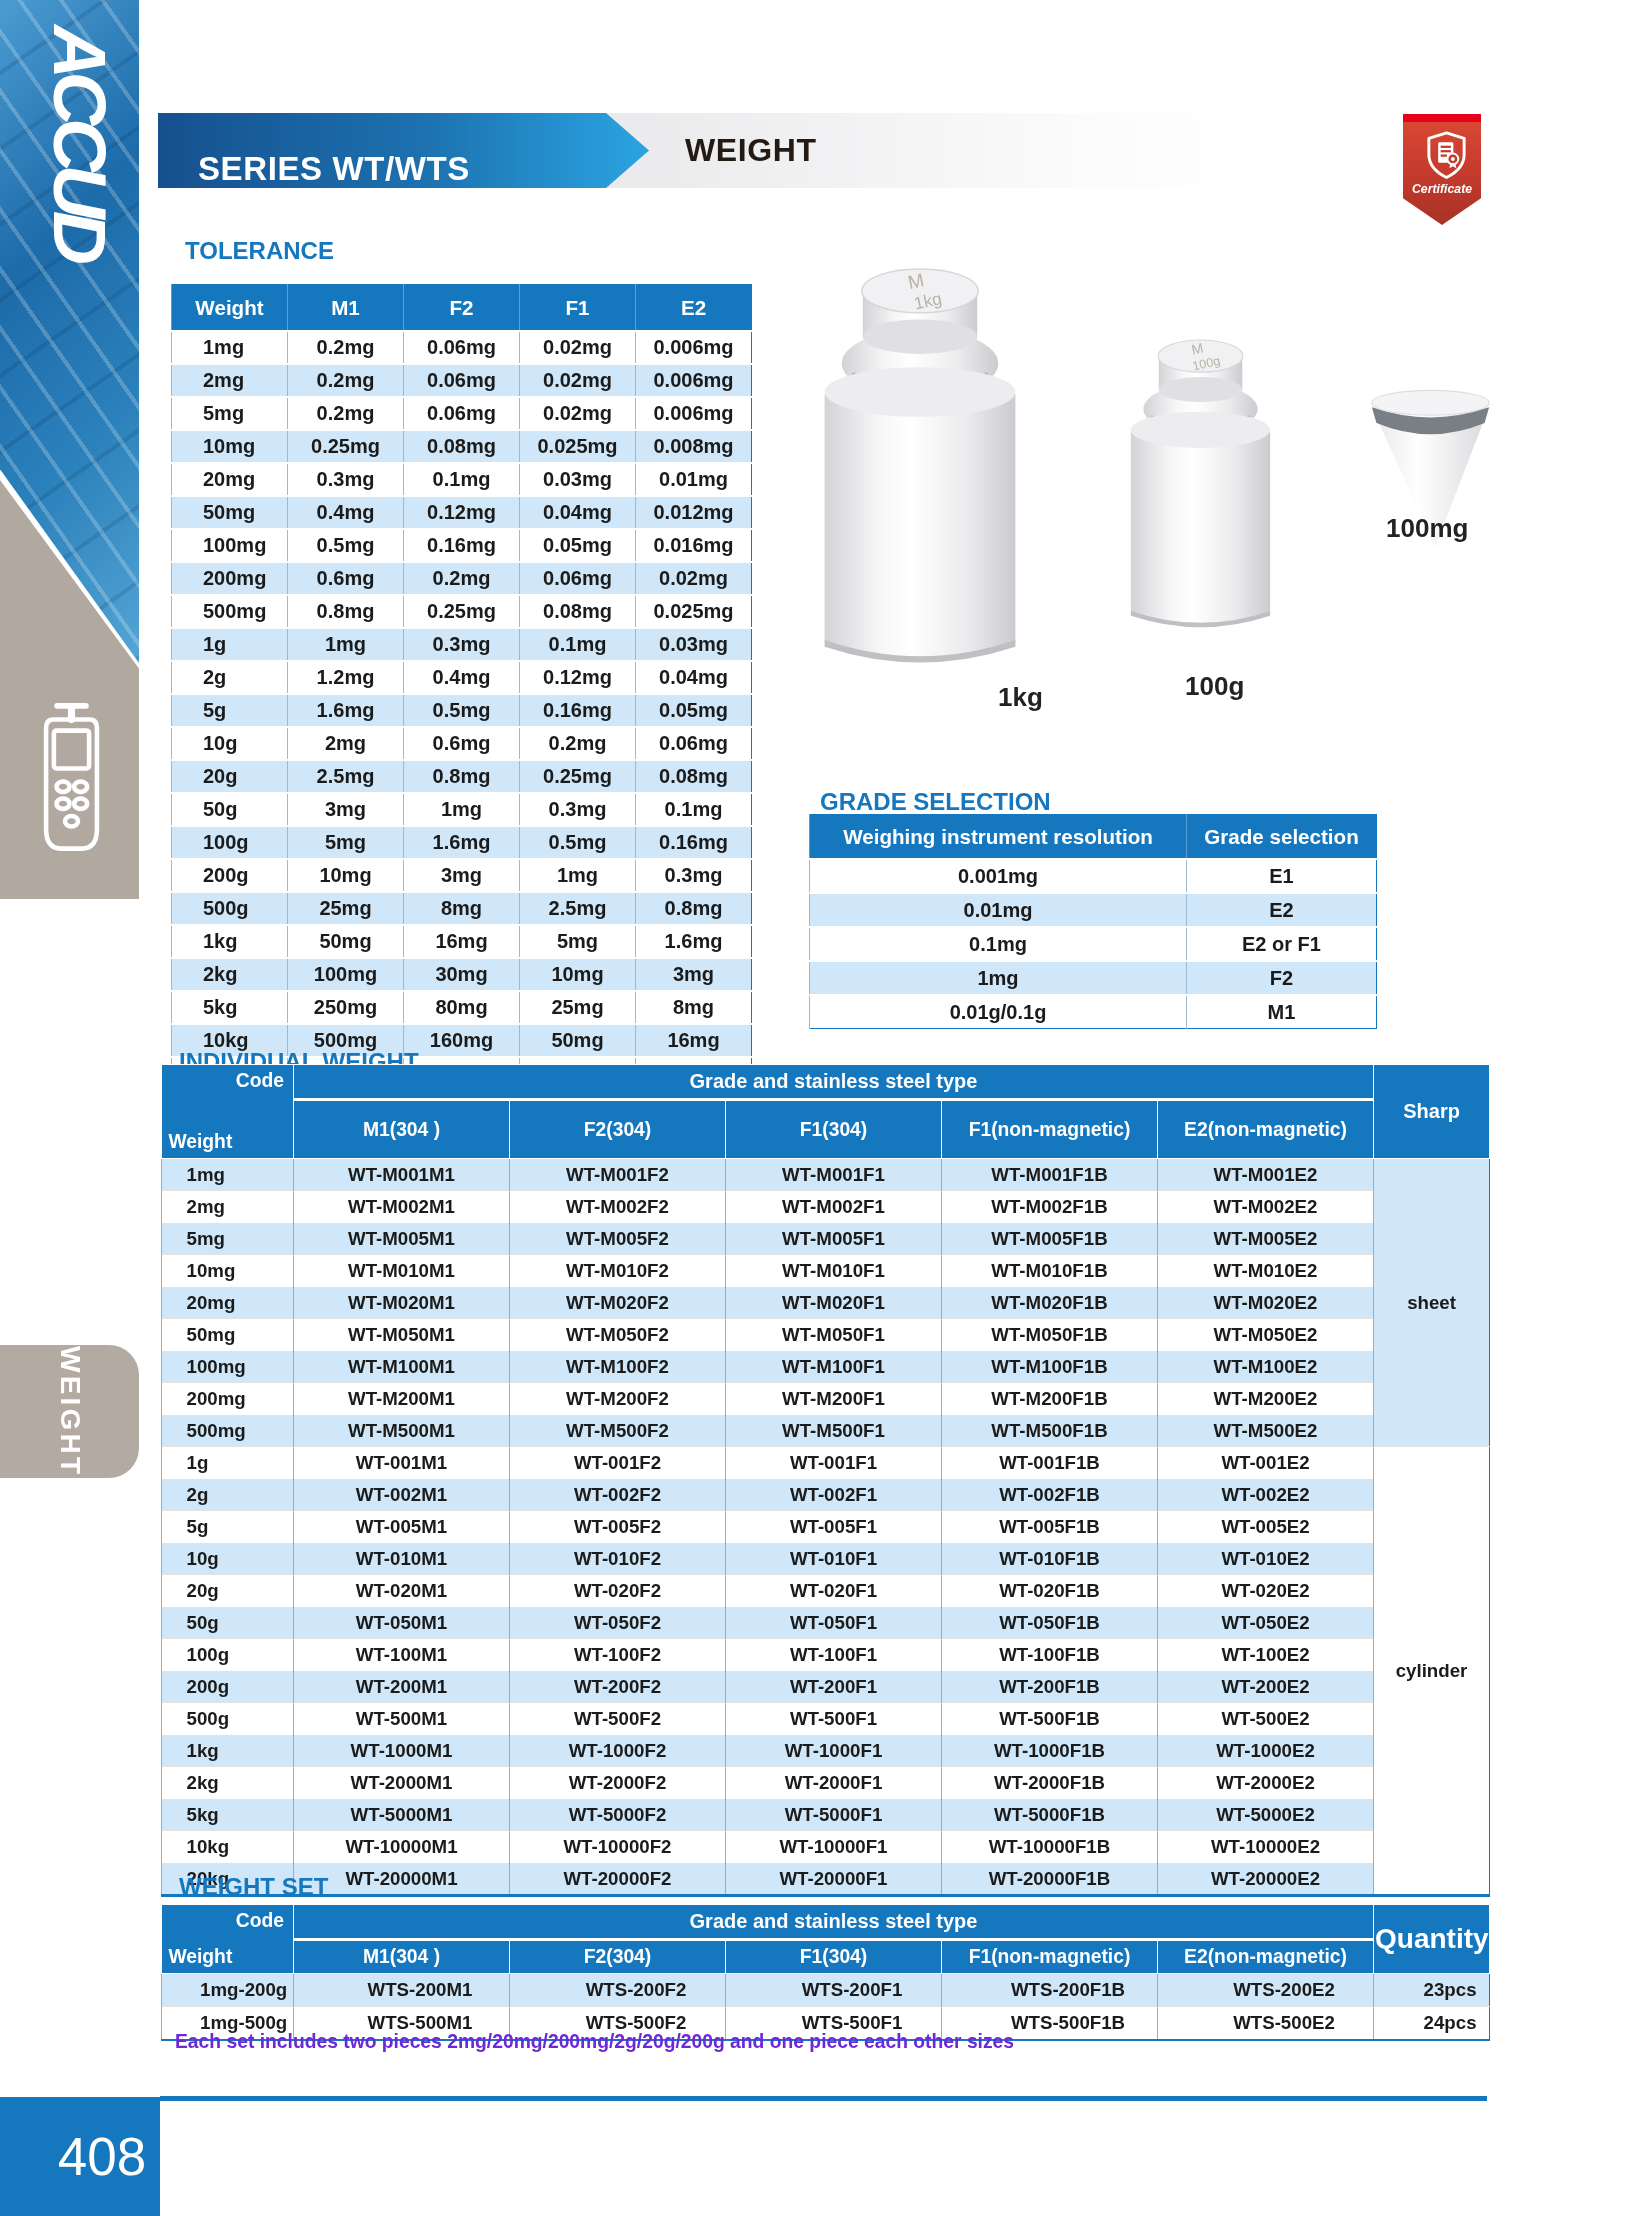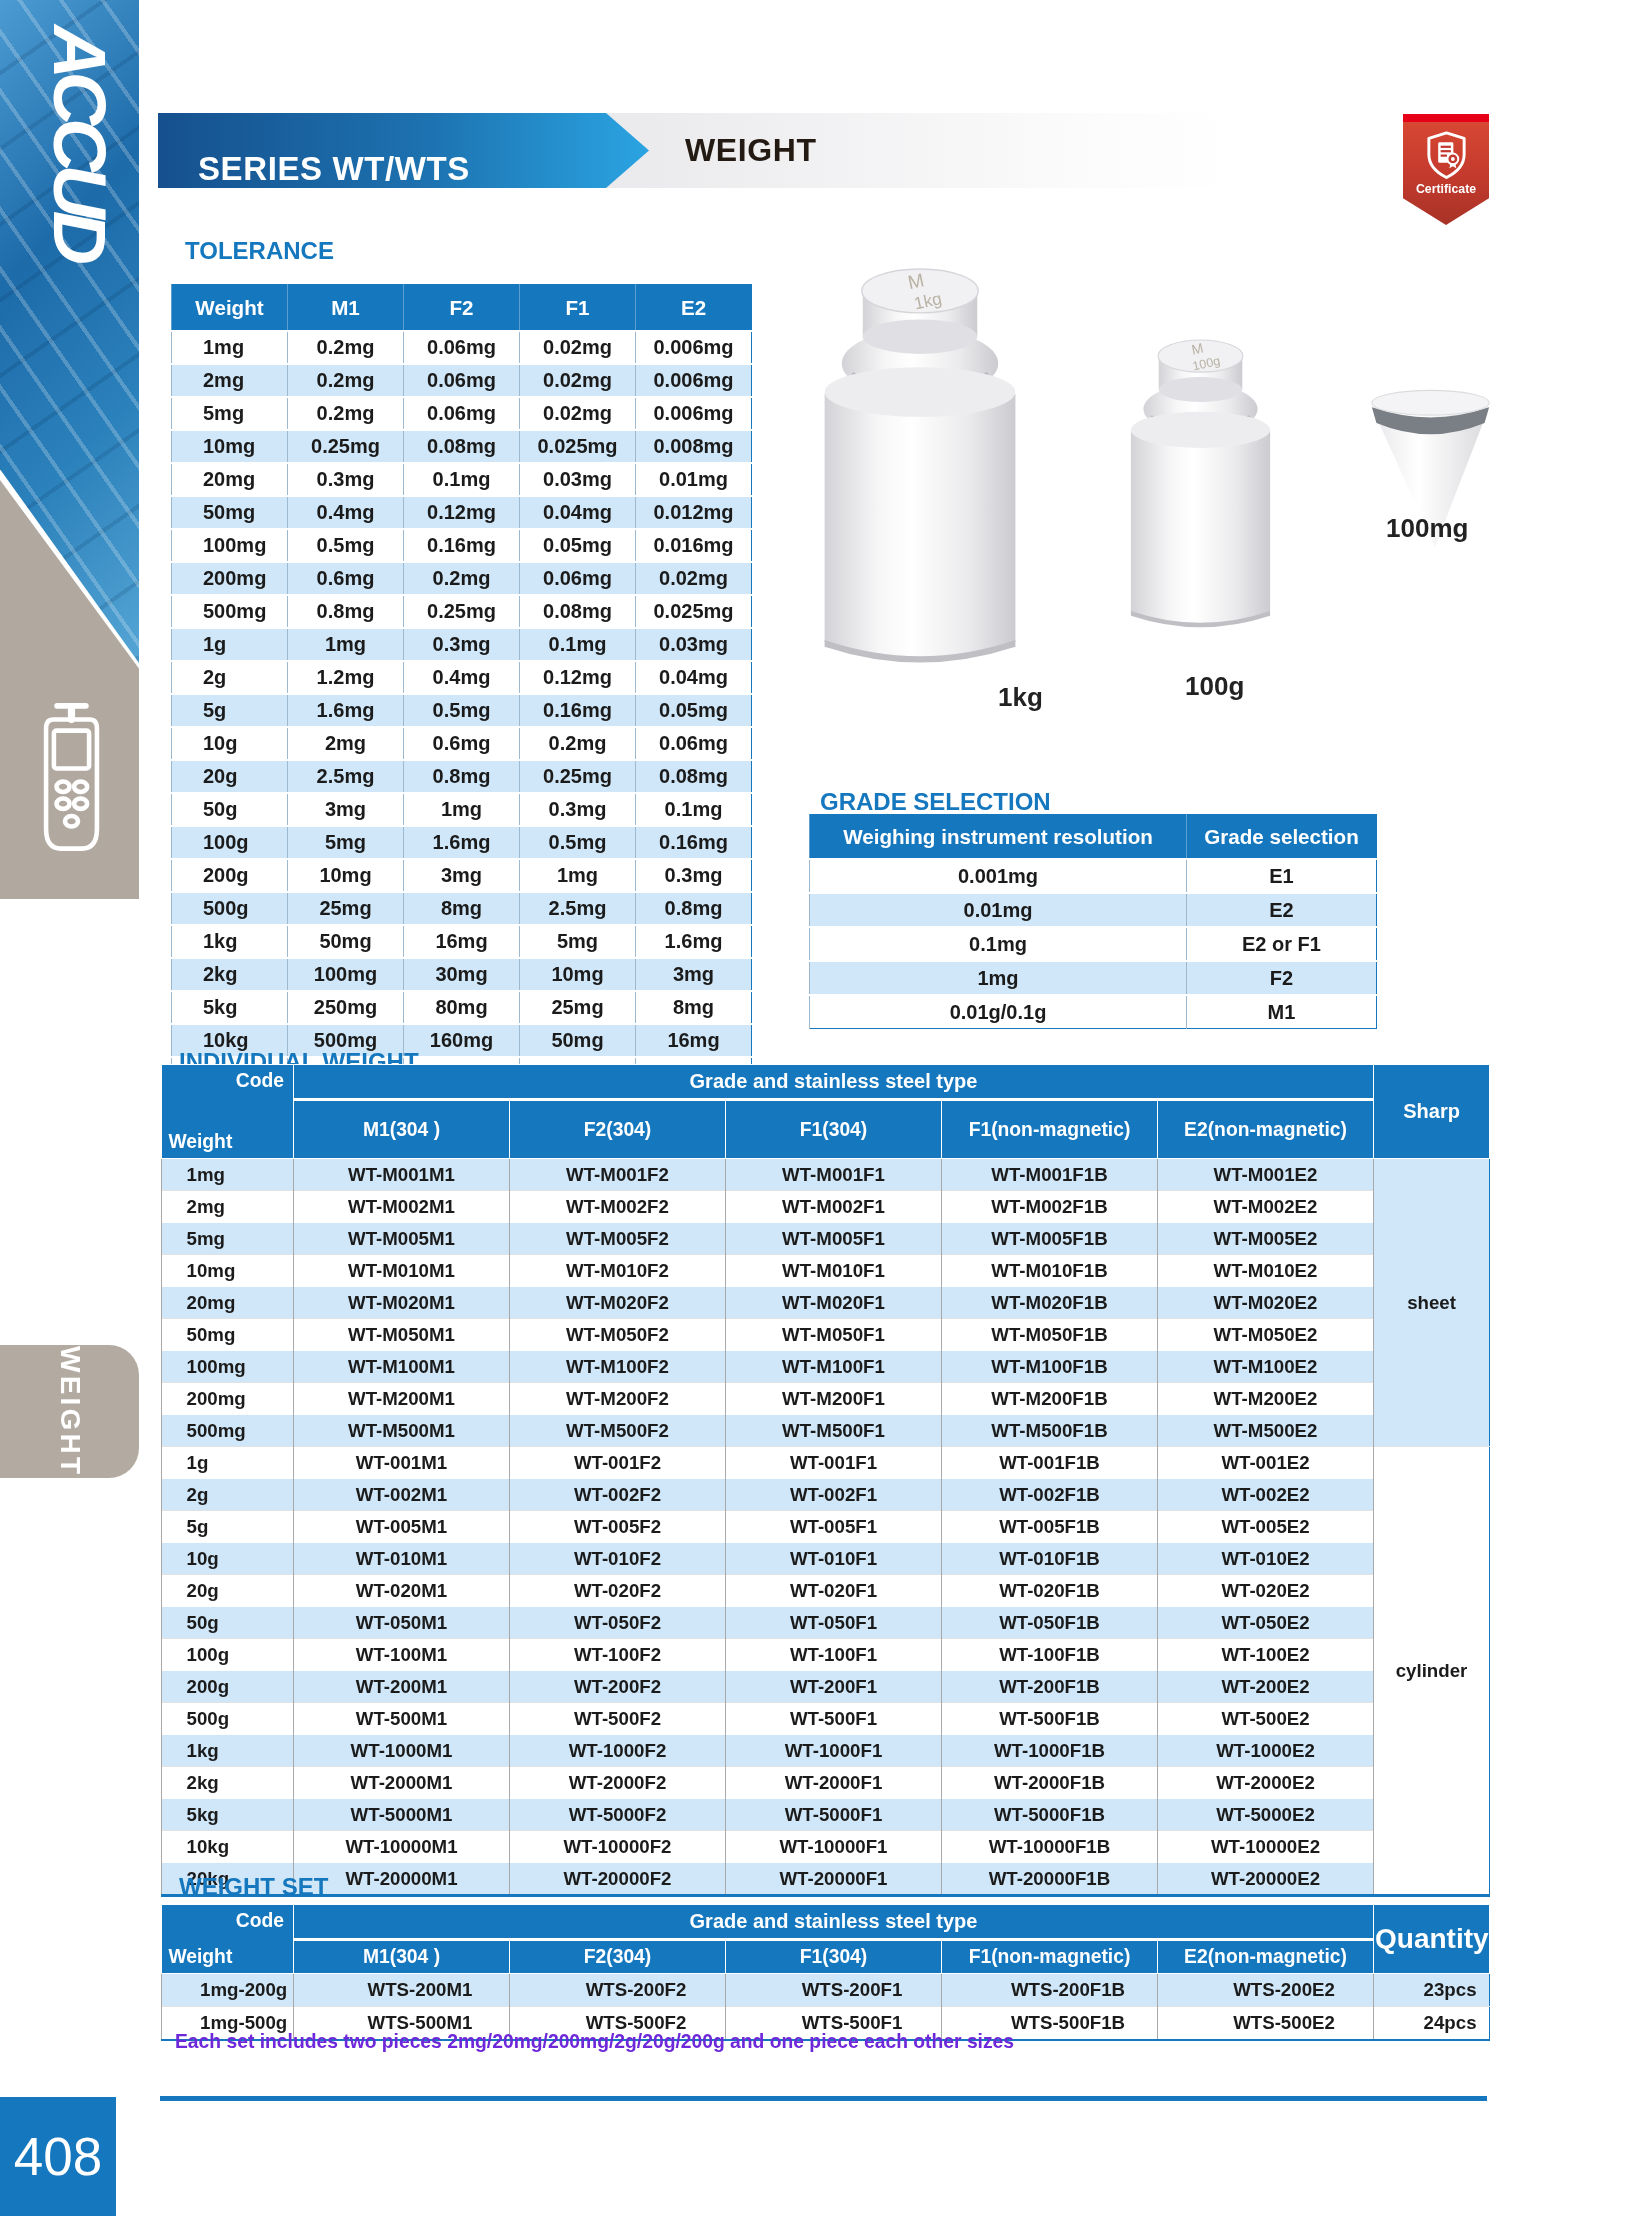--- a/index.html
+++ b/index.html
@@ -15,37 +15,37 @@
                repeating-linear-gradient(145deg,rgba(0,40,80,0) 0 58px,rgba(0,40,80,.15) 58px 62px);}
   .accud{position:absolute;left:37px;top:24.5px;height:426px;writing-mode:vertical-rl;
     font-size:75px;font-weight:bold;font-style:italic;color:#fff;letter-spacing:-7.7px;z-index:3;}
   .side-taupe{position:absolute;left:0;top:480px;width:139px;height:419px;background:#b1a9a0;
     clip-path:polygon(0 0,100% 45%,100% 100%,0 100%);}
   .device-icon{position:absolute;left:31px;top:700px;width:81px;height:163px;z-index:3;}
   .weight-tab{position:absolute;left:0;top:1345px;width:139px;height:133px;background:#b3aba2;
     border-radius:0 30px 30px 0;display:flex;align-items:center;justify-content:center;}
   .weight-tab span{writing-mode:vertical-rl;color:#fff;font-weight:bold;font-size:28px;letter-spacing:3.2px;}
   .pageno{position:absolute;left:0;top:2097px;width:116px;height:119px;background:#1577be;
-    display:flex;align-items:center;justify-content:center;color:#fff;font-size:53px;}
+    display:flex;align-items:center;justify-content:center;color:#fff;font-size:53px;padding-left:44px;}
 
   
   .gray-banner{position:absolute;left:166px;top:113px;width:1074px;height:75px;
     background:linear-gradient(90deg,#e7e7ea 0%,#ebebed 45%,#fbfbfc 85%,#fff 100%);}
   .series-banner{position:absolute;left:158px;top:113px;width:491px;height:75px;
     background:linear-gradient(90deg,#16508e 0%,#1d72b0 55%,#2ba4e2 100%);
     clip-path:polygon(0 0,calc(100% - 43px) 0,100% 50%,calc(100% - 43px) 100%,0 100%);
     display:flex;align-items:flex-end;filter:drop-shadow(6.4px 0 0 #fff);}
   .series-banner span{color:#fff;font-size:33px;font-weight:bold;letter-spacing:0.6px;padding-left:40px;white-space:nowrap;}
   .weight-label{position:absolute;left:685px;top:113px;height:75px;line-height:75px;
     color:#241a14;font-size:32px;font-weight:bold;letter-spacing:0.6px;}
 
   
-  .badge{position:absolute;left:1403px;top:114px;width:86px;height:111px;
+  .badge{position:absolute;left:1403px;top:114px;width:78px;height:111px;
     background:linear-gradient(180deg,#da4a34 0%,#c43a2d 55%,#a83226 100%);
-    clip-path:polygon(0 0,100% 0,100% 76%,50% 100%,0 76%);}
+    clip-path:polygon(0 0,100% 0,100% 76%,50% 100%,0 76%);font-style:italic;}
   .badge .strip{position:absolute;left:0;top:0;width:100%;height:8.4px;background:#e60018;}
   .badge svg{position:absolute;left:18.7px;top:13.5px;width:49px;height:55px;}
   .badge .cert-label{position:absolute;left:0;top:68px;width:100%;text-align:center;
     color:#fff;font-size:12.3px;font-weight:bold;}
 
   
   .sect-title{position:absolute;color:#1577be;font-size:24px;font-weight:bold;letter-spacing:0;}
 
   
   table.tbl{position:absolute;border-collapse:collapse;table-layout:fixed;

